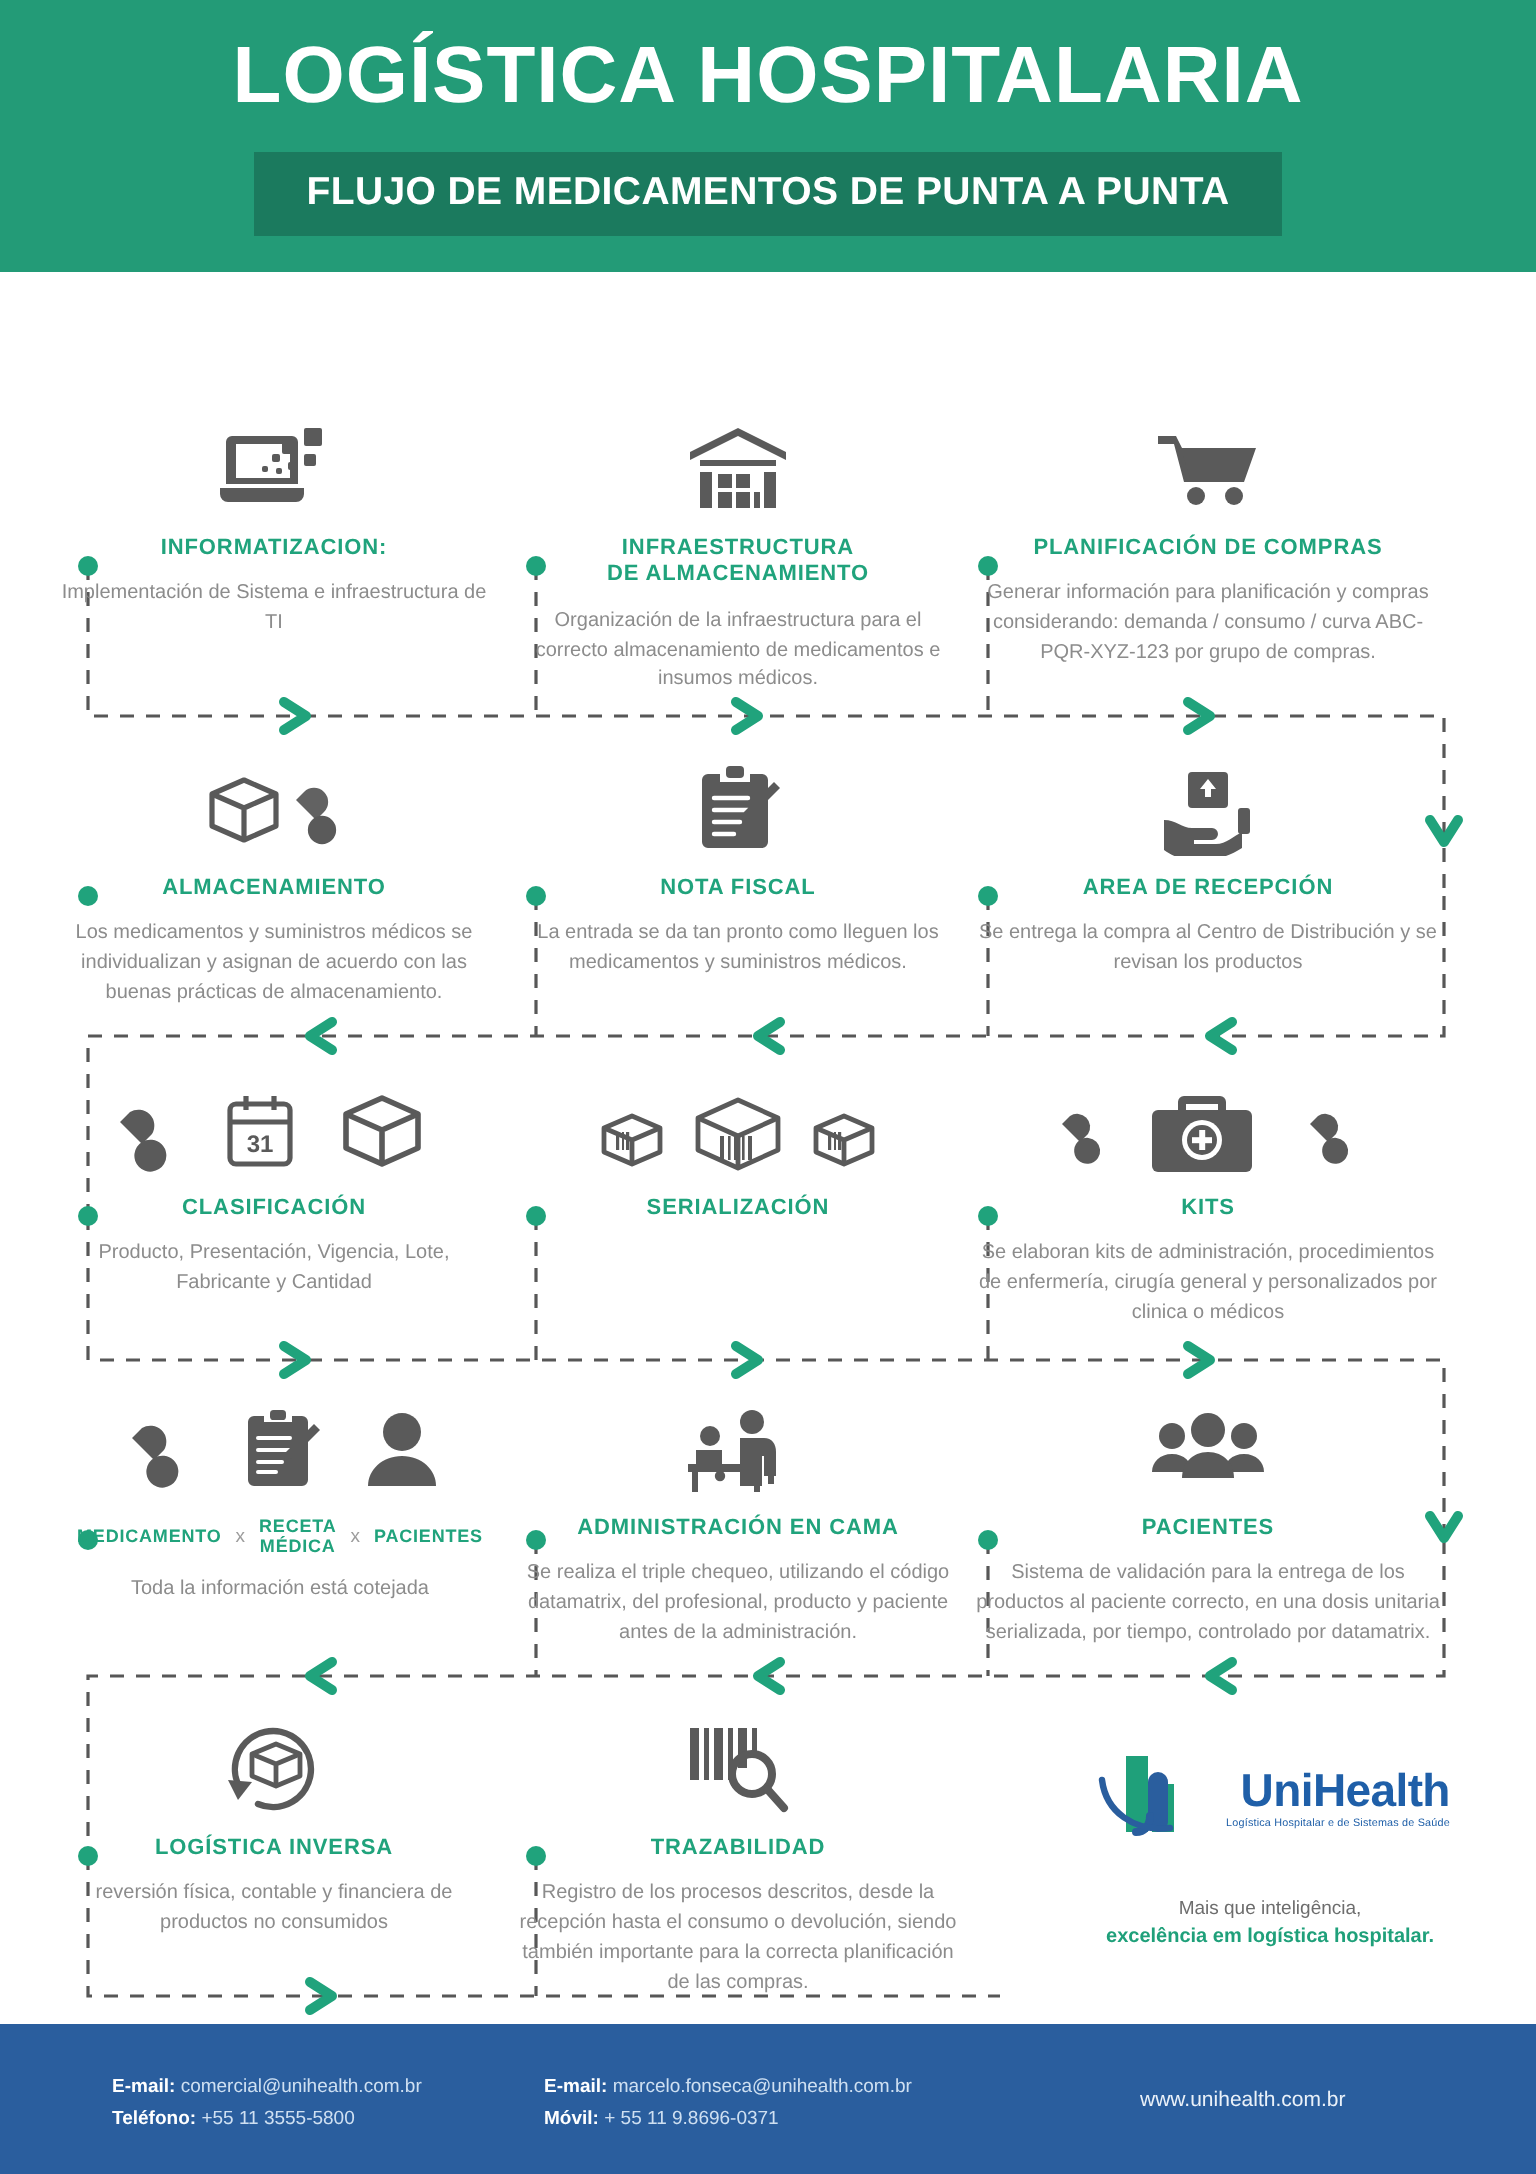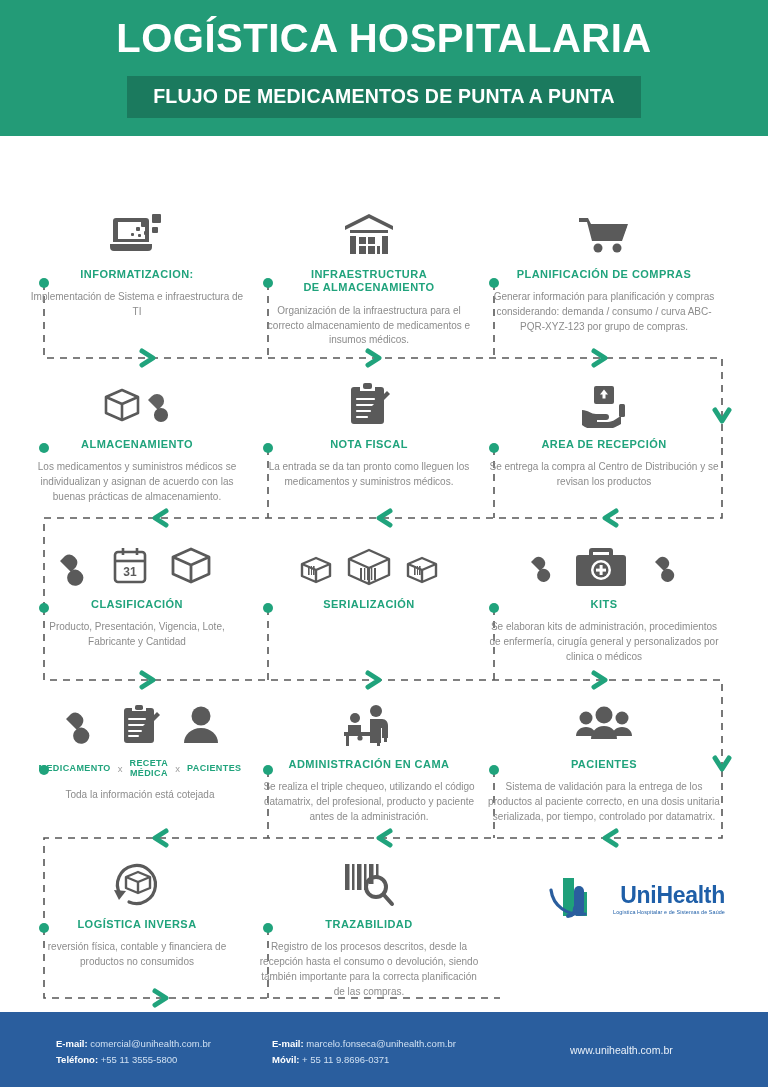--- a/index.html
+++ b/index.html
@@ -481,20 +481,24 @@
         <rect x="29" y="14" width="10" height="30" rx="5" fill="#2A5E9E"></rect>
         <path d="M30 36c0 5-3 8-7 8" stroke="#2A5E9E" stroke-width="4" fill="none" stroke-linecap="round"></path>
         <path d="M6 18c2 16 16 26 34 24" stroke="#2A5E9E" stroke-width="3.2" fill="none" stroke-linecap="round"></path>
       </g>
     </svg>
     <div class="logo-text-wrap">
       <div class="logo-word"><span class="uni">Uni</span><span class="health">Health</span></div>
       <div class="logo-tag">Logística Hospitalar e de Sistemas de Saúde</div>
     </div>
   </div>
+  <div class="slogan">
+    <div class="l1">Mais que inteligência,</div>
+    <div class="l2">excelência em logística hospitalar.</div>
+  </div>
 </div>
 
 <div class="footer">
   <div class="footer-inner">
 
     <div class="fcol" style="left:56px;top:24px;">
       <div class="fline">
         <b>E-mail:</b>
         <span>comercial@unihealth.com.br</span>
       </div>

